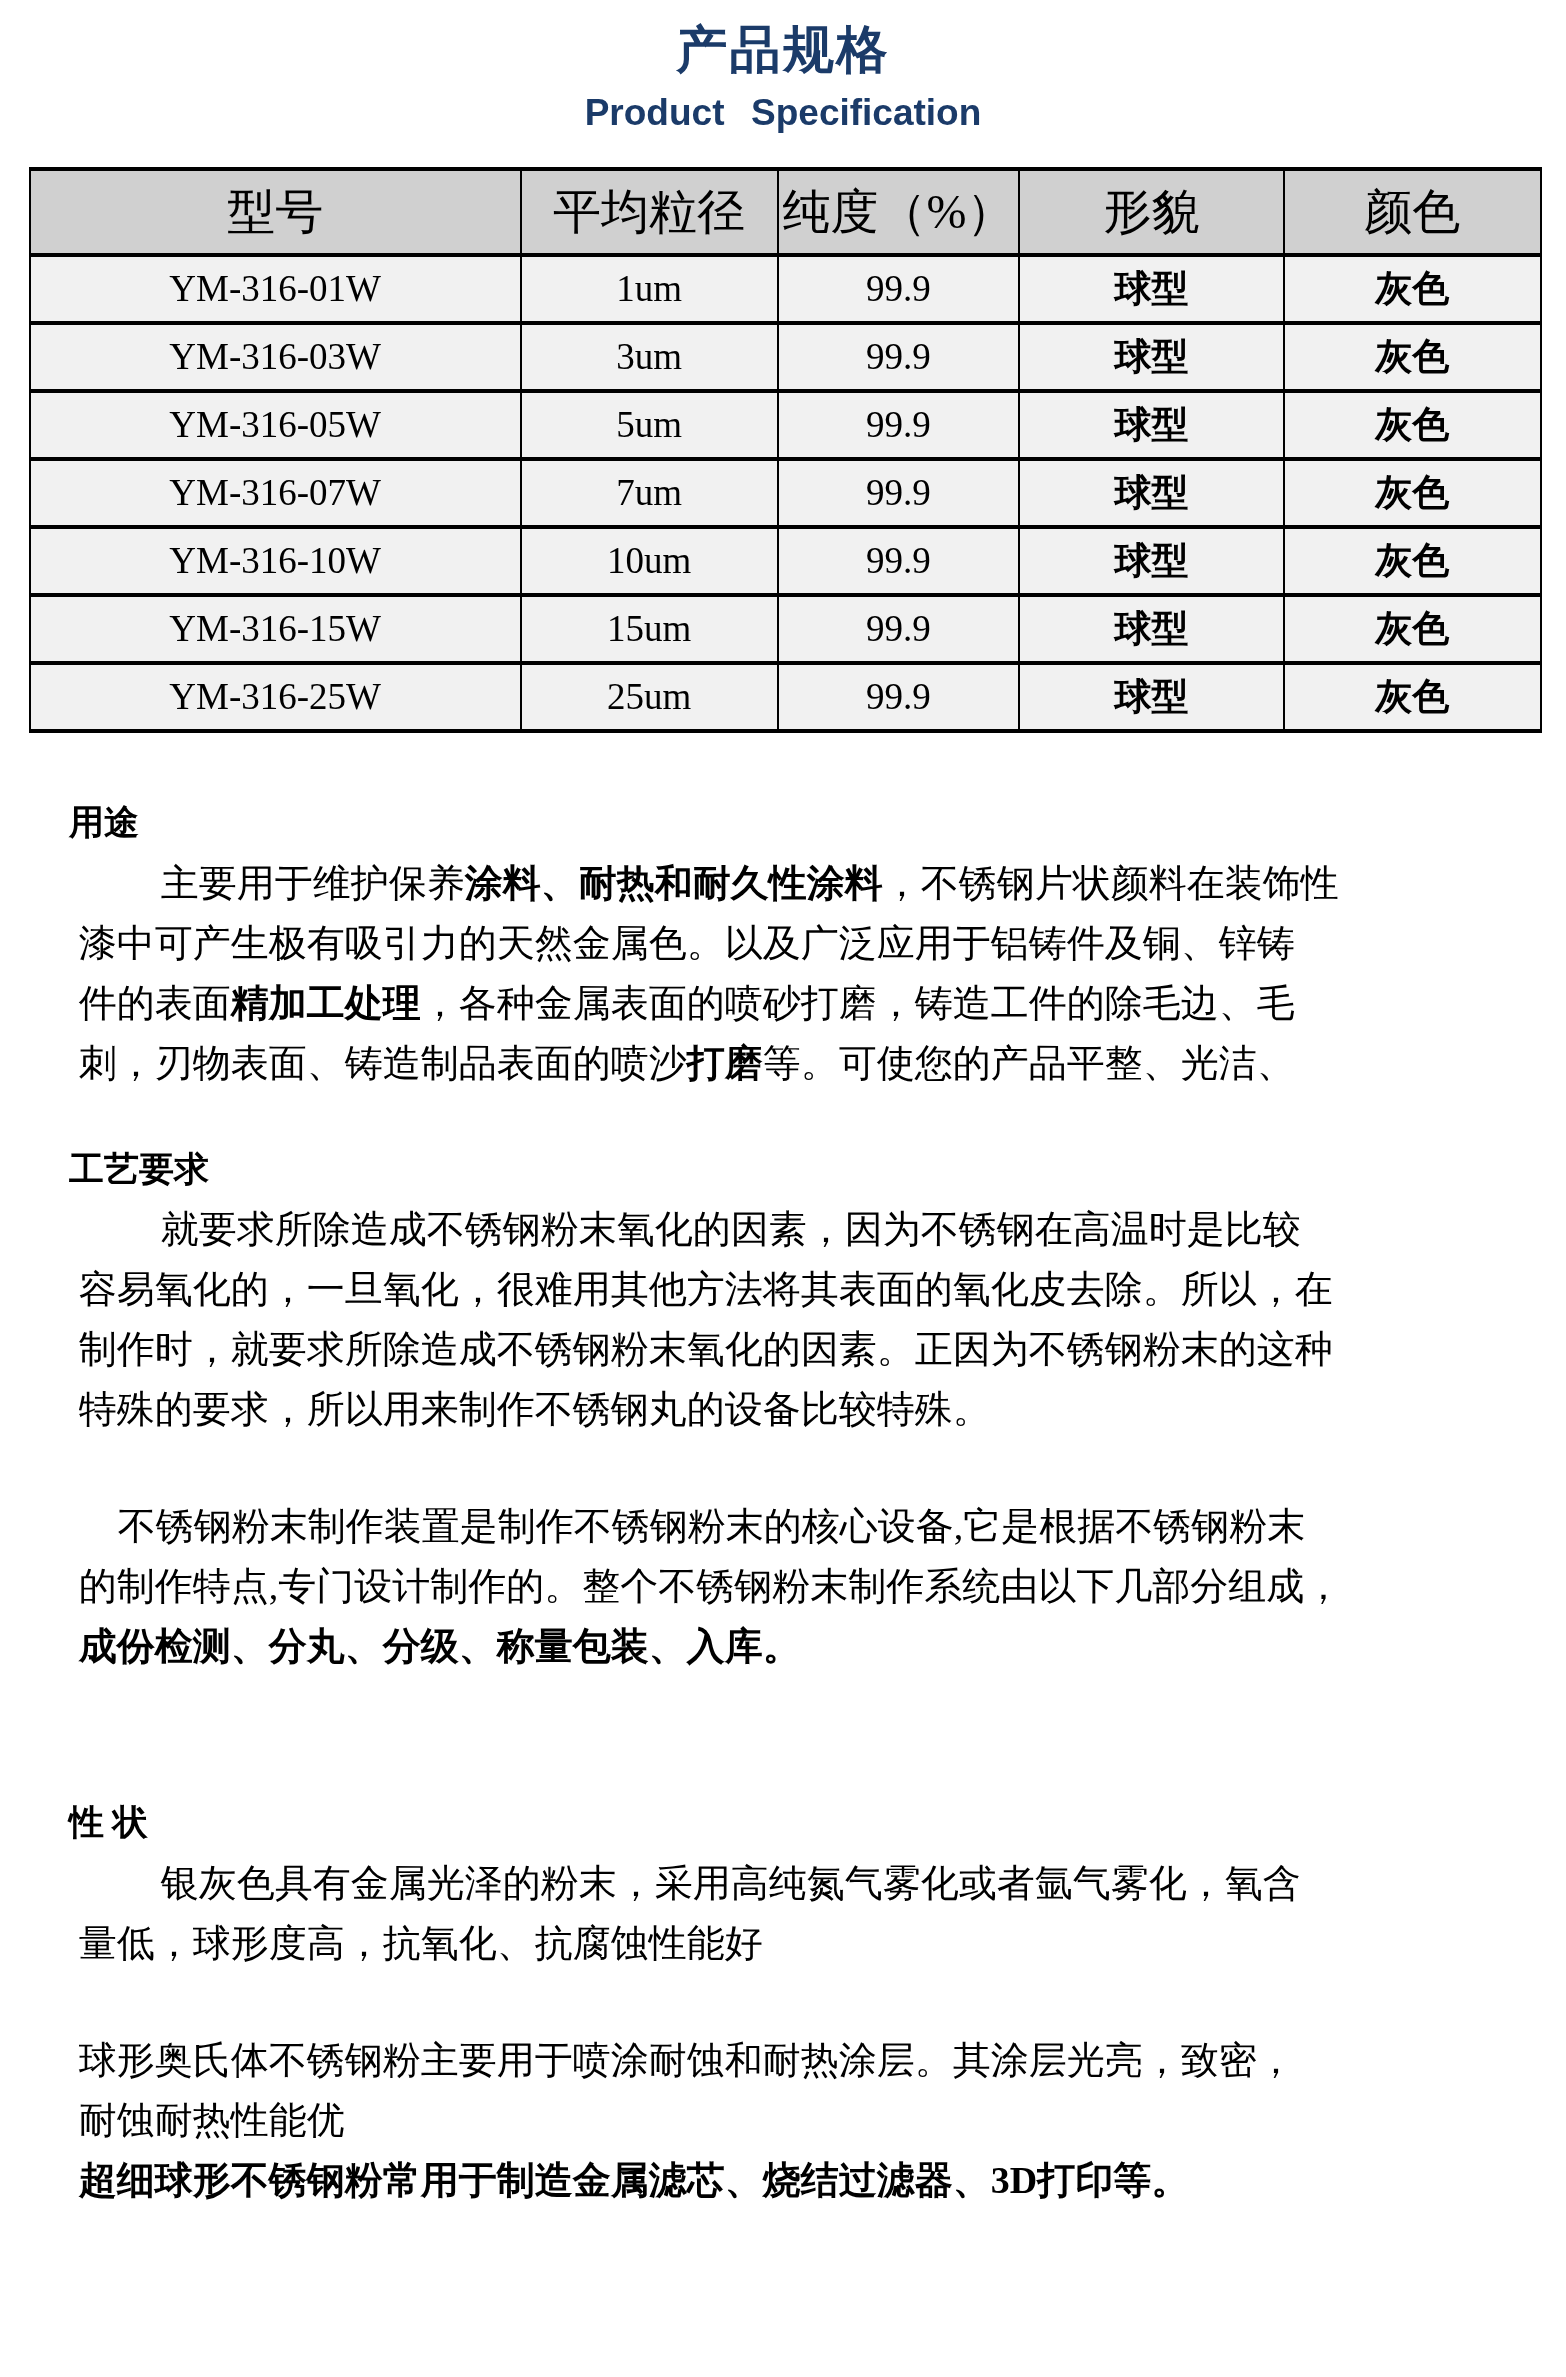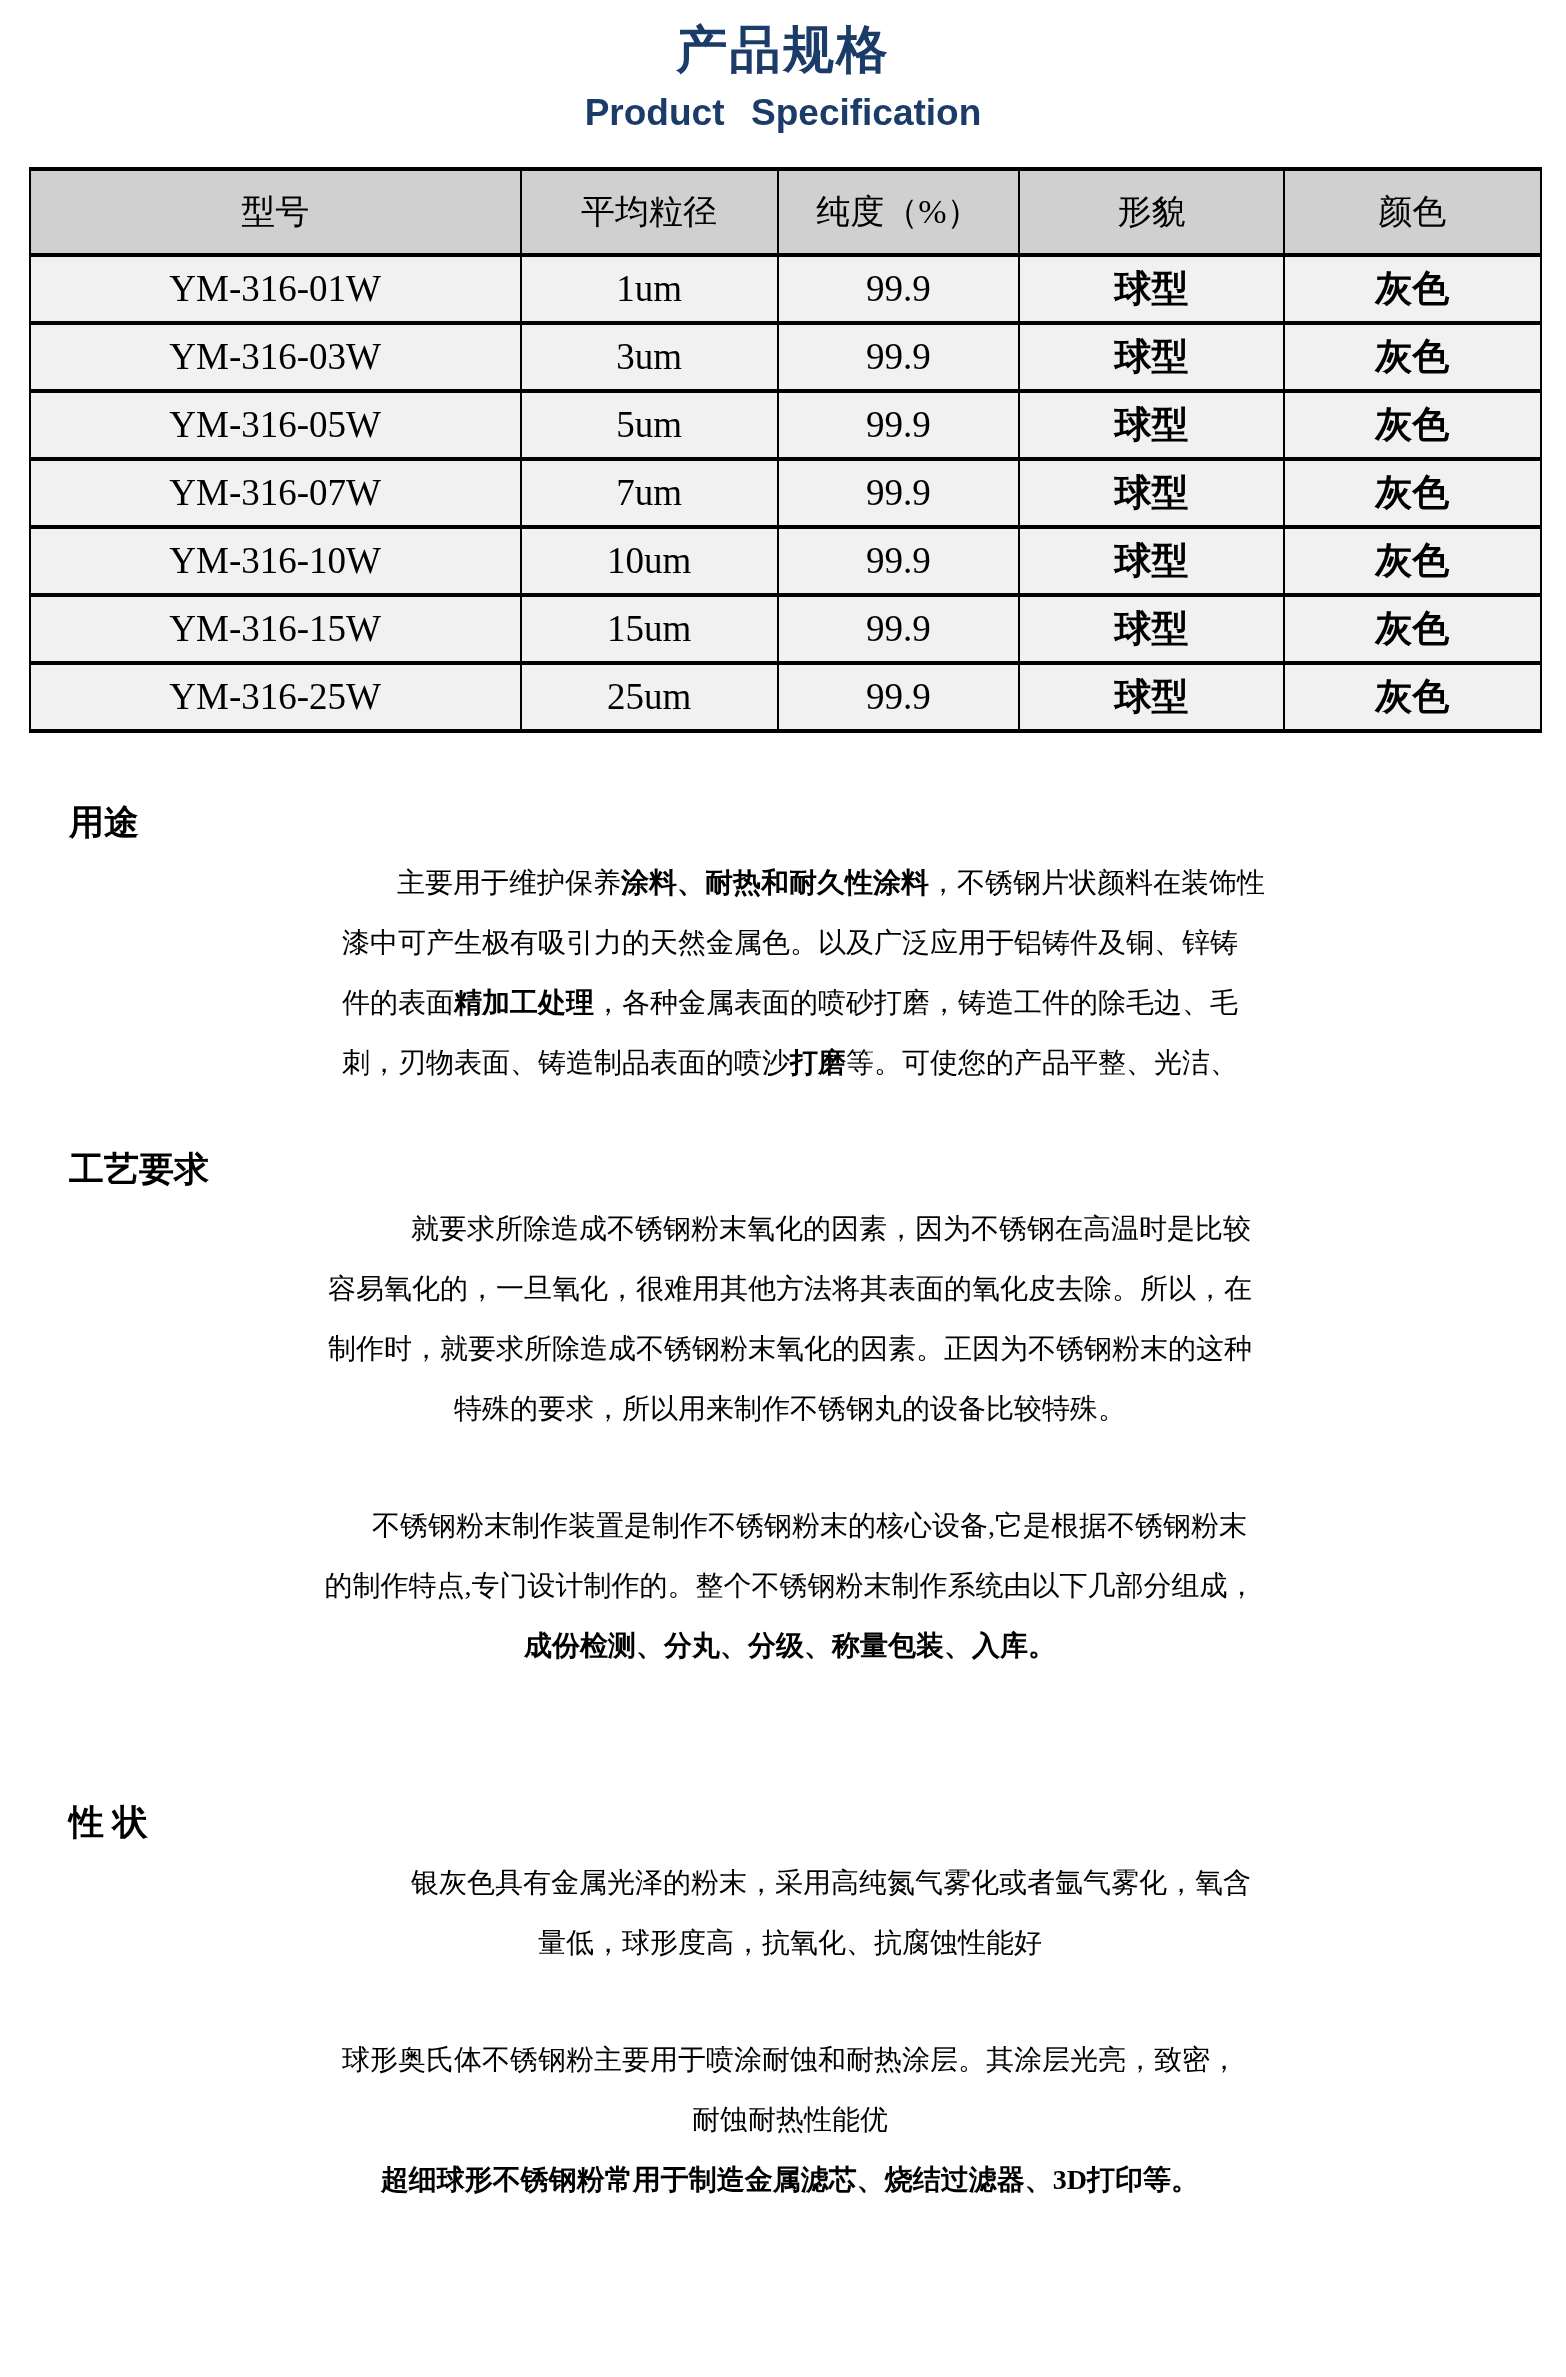--- a/index.html
+++ b/index.html
@@ -31,38 +31,38 @@
   }
   table.spec th,table.spec td{
     border-left:2.4px solid var(--tborder,#000);
     border-right:2.4px solid var(--tborder,#000);
     border-top:4.1px solid var(--tborder,#000);
     border-bottom:4.1px solid var(--tborder,#000);
     text-align:center;vertical-align:middle;padding:0;
   }
   table.spec th{
     background:var(--headbg,#D0D0D0);
-    height:82px;font-size:34px;font-weight:normal;
+    height:82px;font-size:48px;font-weight:normal;
   }
   table.spec td{height:64px;font-size:37px;}
   td.cjk-bold{font-weight:bold;font-size:36px;}
   td.latin{font-family:"Liberation Serif","DejaVu Serif",serif;}
 
   
   section{padding:0 65px 0 69px;}
   .sec-usage{margin-top:64px;}
   .sec-process{margin-top:51px;}
   .sec-character{margin-top:121px;}
   h2.sec-heading{
     margin:0 0 4.9px 0;font-size:35px;line-height:51px;font-weight:bold;
   }
   .sec-body{margin-left:9.8px;}
   .paragraph{margin:0;}
   .paragraph + .paragraph{margin-top:57px;}
-  .line{font-size:28px;line-height:60px;white-space:nowrap;text-align:center;}
+  .line{font-size:38px;line-height:60px;white-space:nowrap;}
   .line.ind1{padding-left:39px;}
   .line.ind2{padding-left:82px;}
   .line span.b{font-weight:bold;}
 </style>
 </head>
 <body>
 
 <div class="page">
 
   <div class="doc-header">

